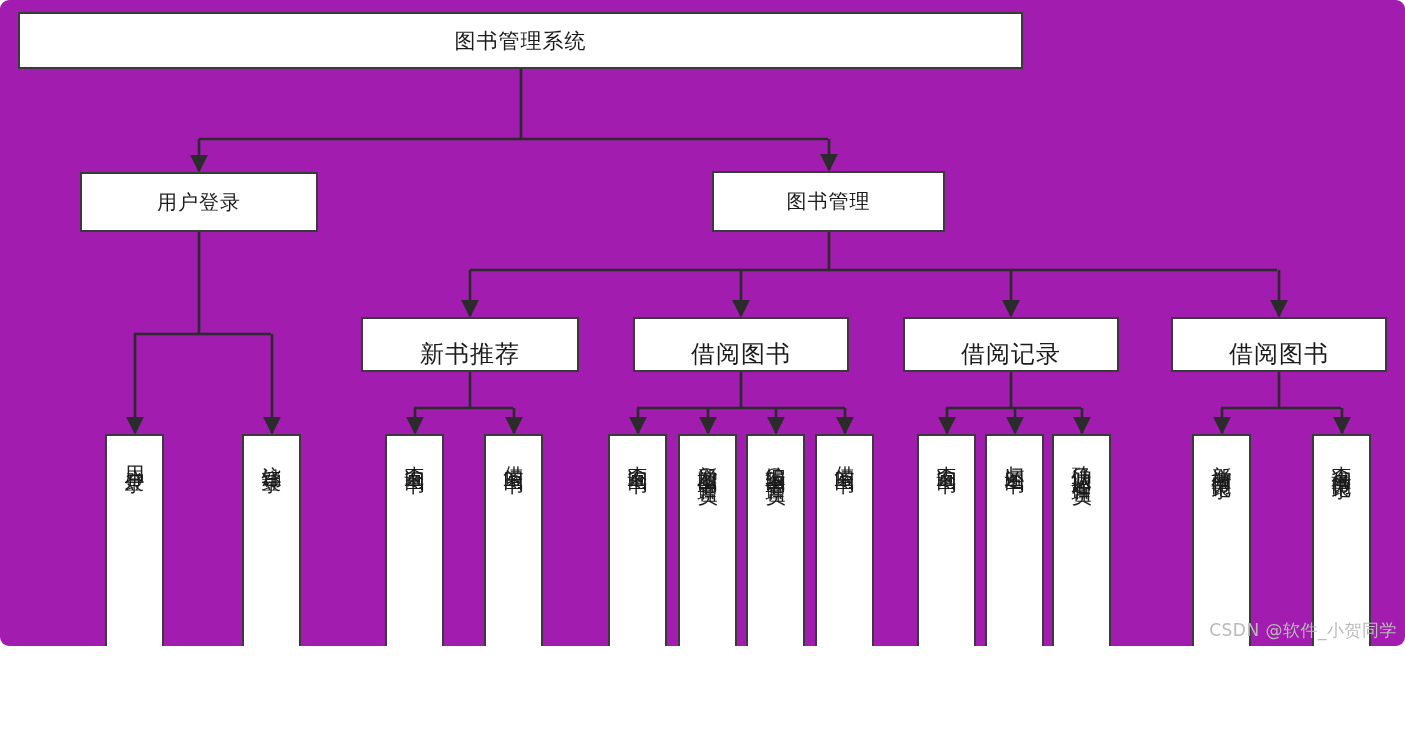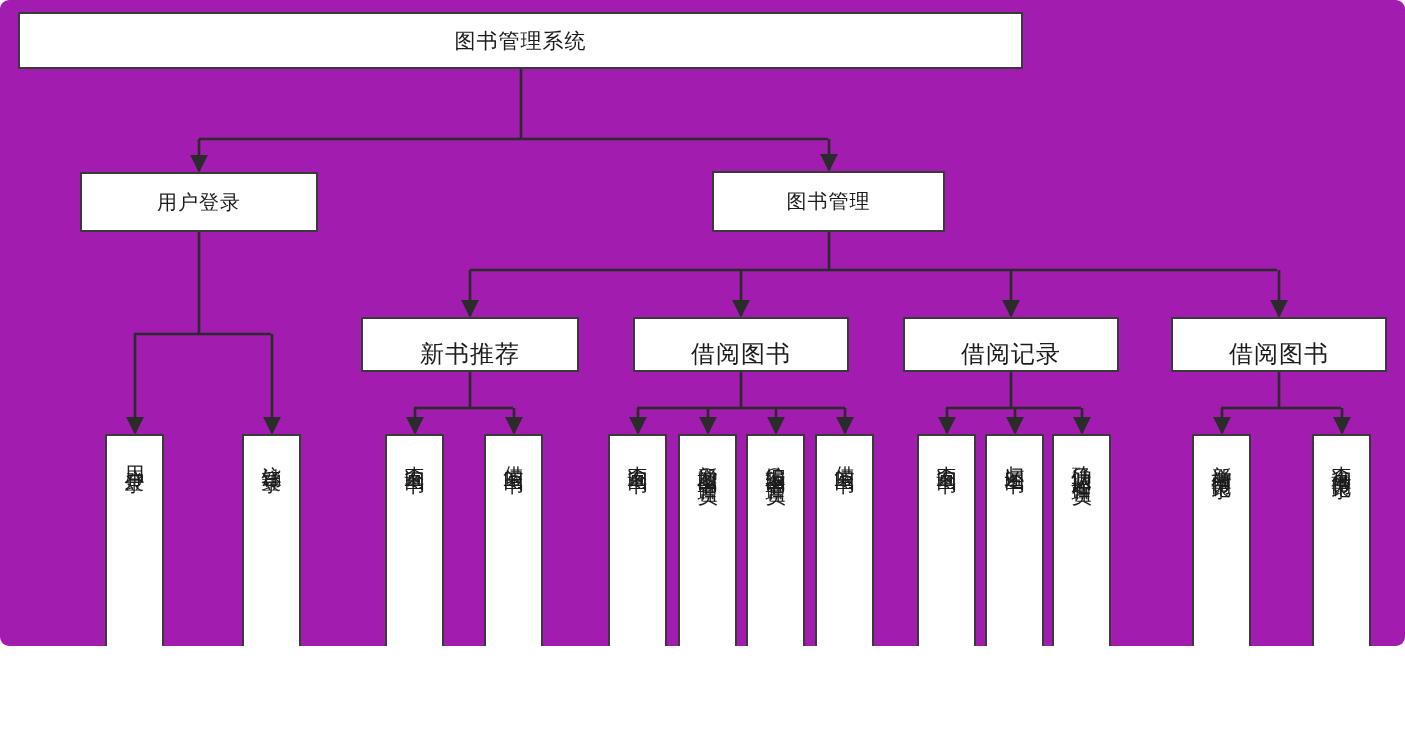--- a/index.html
+++ b/index.html
@@ -179,13 +179,14 @@
         <span class="vtext">确认归还（管理员）</span>
       </div>
       <div class="node level-3 leaf" style="left: 1192px; top: 434px; width: 59px; height: 301px;">
         <span class="vtext">新增借阅记录</span>
       </div>
       <div class="node level-3 leaf" style="left: 1312px; top: 434px; width: 59px; height: 301px;">
         <span class="vtext">查询借阅记录</span>
       </div>
     </div>
 
+  <div id="watermark">CSDN @软件_小贺同学</div>
 </div>
 
 </body></html>

